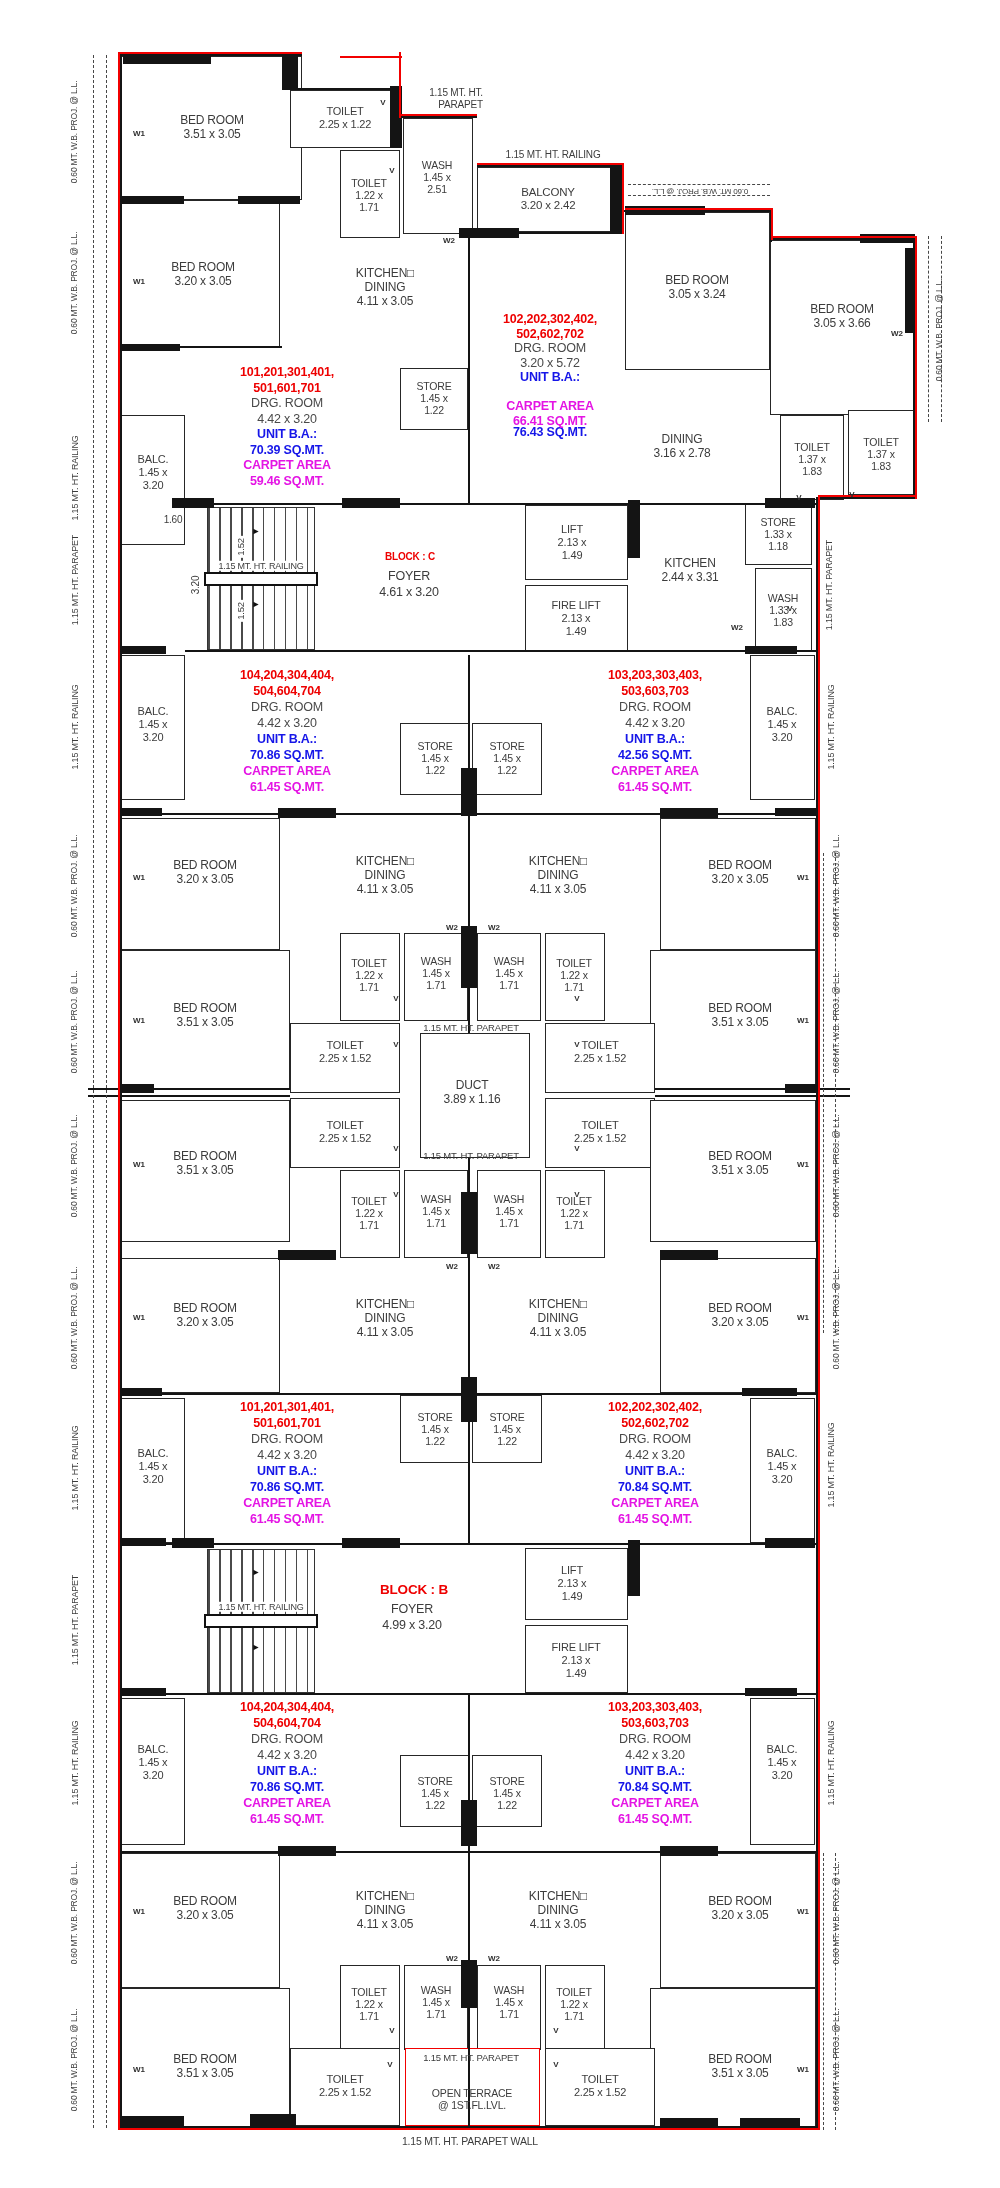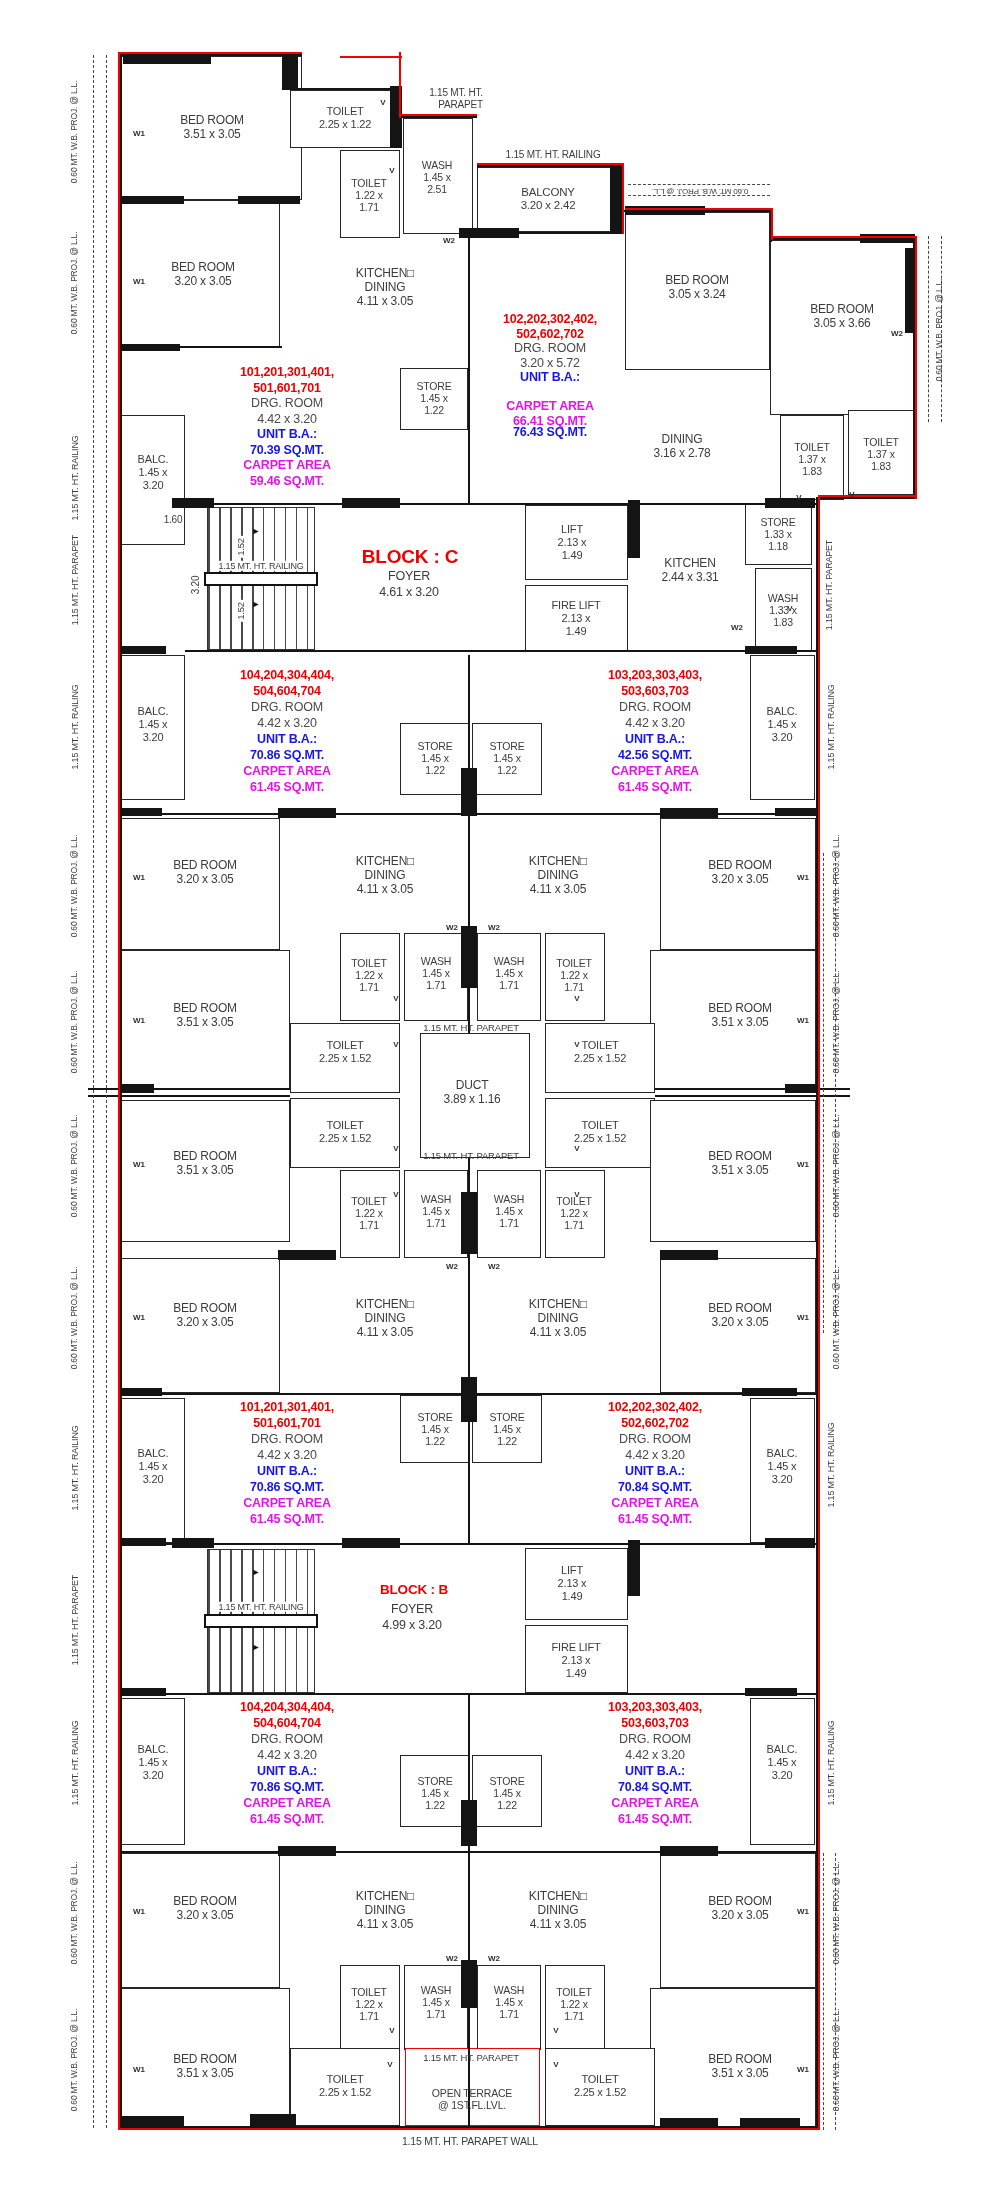--- a/index.html
+++ b/index.html
@@ -442,21 +442,21 @@
     <div class="uline c-gray" style="left: 655px; top: 1732px;">DRG. ROOM</div>
     <div class="uline c-gray" style="left: 655px; top: 1748px;">4.42 x 3.20</div>
     <div class="uline c-blue" style="left: 655px; top: 1764px;">UNIT B.A.:</div>
     <div class="uline c-blue" style="left: 655px; top: 1780px;">70.84 SQ.MT.</div>
     <div class="uline c-mag" style="left: 655px; top: 1796px;">CARPET AREA</div>
     <div class="uline c-mag" style="left: 655px; top: 1812px;">61.45 SQ.MT.</div>
     <div class="lab" style="left: 456px; top: 99px; font-size: 10px; text-align: right;">1.15 MT. HT.
 PARAPET</div>
     <div class="lab" style="left: 553px; top: 155px; font-size: 10px;">1.15 MT. HT. RAILING</div>
     <div class="lab flip" style="left: 700px; top: 191px; font-size: 8px;">0.60 MT. W.B. PROJ. @ L.L.</div>
-    <div class="lab bold c-red" style="left: 410px; top: 557px; font-size: 19px; text-align: center;">BLOCK : C</div>
+    <div class="lab bold c-red" style="left: 410px; top: 557px; font-size: 10px; text-align: center;">BLOCK : C</div>
     <div class="lab" style="left: 409px; top: 576px; font-size: 12.5px;">FOYER</div>
     <div class="lab" style="left: 409px; top: 592px; font-size: 12.5px;">4.61 x 3.20</div>
     <div class="lab bg" style="left: 261px; top: 566px; font-size: 9px;">1.15 MT. HT. RAILING</div>
     <div class="lab" style="left: 173px; top: 520px; font-size: 10px;">1.60</div>
     <div class="lab rot" style="left: 196px; top: 585px; font-size: 10px;">3.20</div>
     <div class="lab rot bg" style="left: 241px; top: 547px; font-size: 9.5px;">1.52</div>
     <div class="lab rot bg" style="left: 241px; top: 611px; font-size: 9.5px;">1.52</div>
     <div class="lab" style="left: 471px; top: 1028px; font-size: 9.5px;">1.15 MT. HT. PARAPET</div>
     <div class="lab" style="left: 471px; top: 1156px; font-size: 9.5px;">1.15 MT. HT. PARAPET</div>
     <div class="lab bold c-red" style="left: 414px; top: 1590px; font-size: 13.5px;">BLOCK : B</div>

